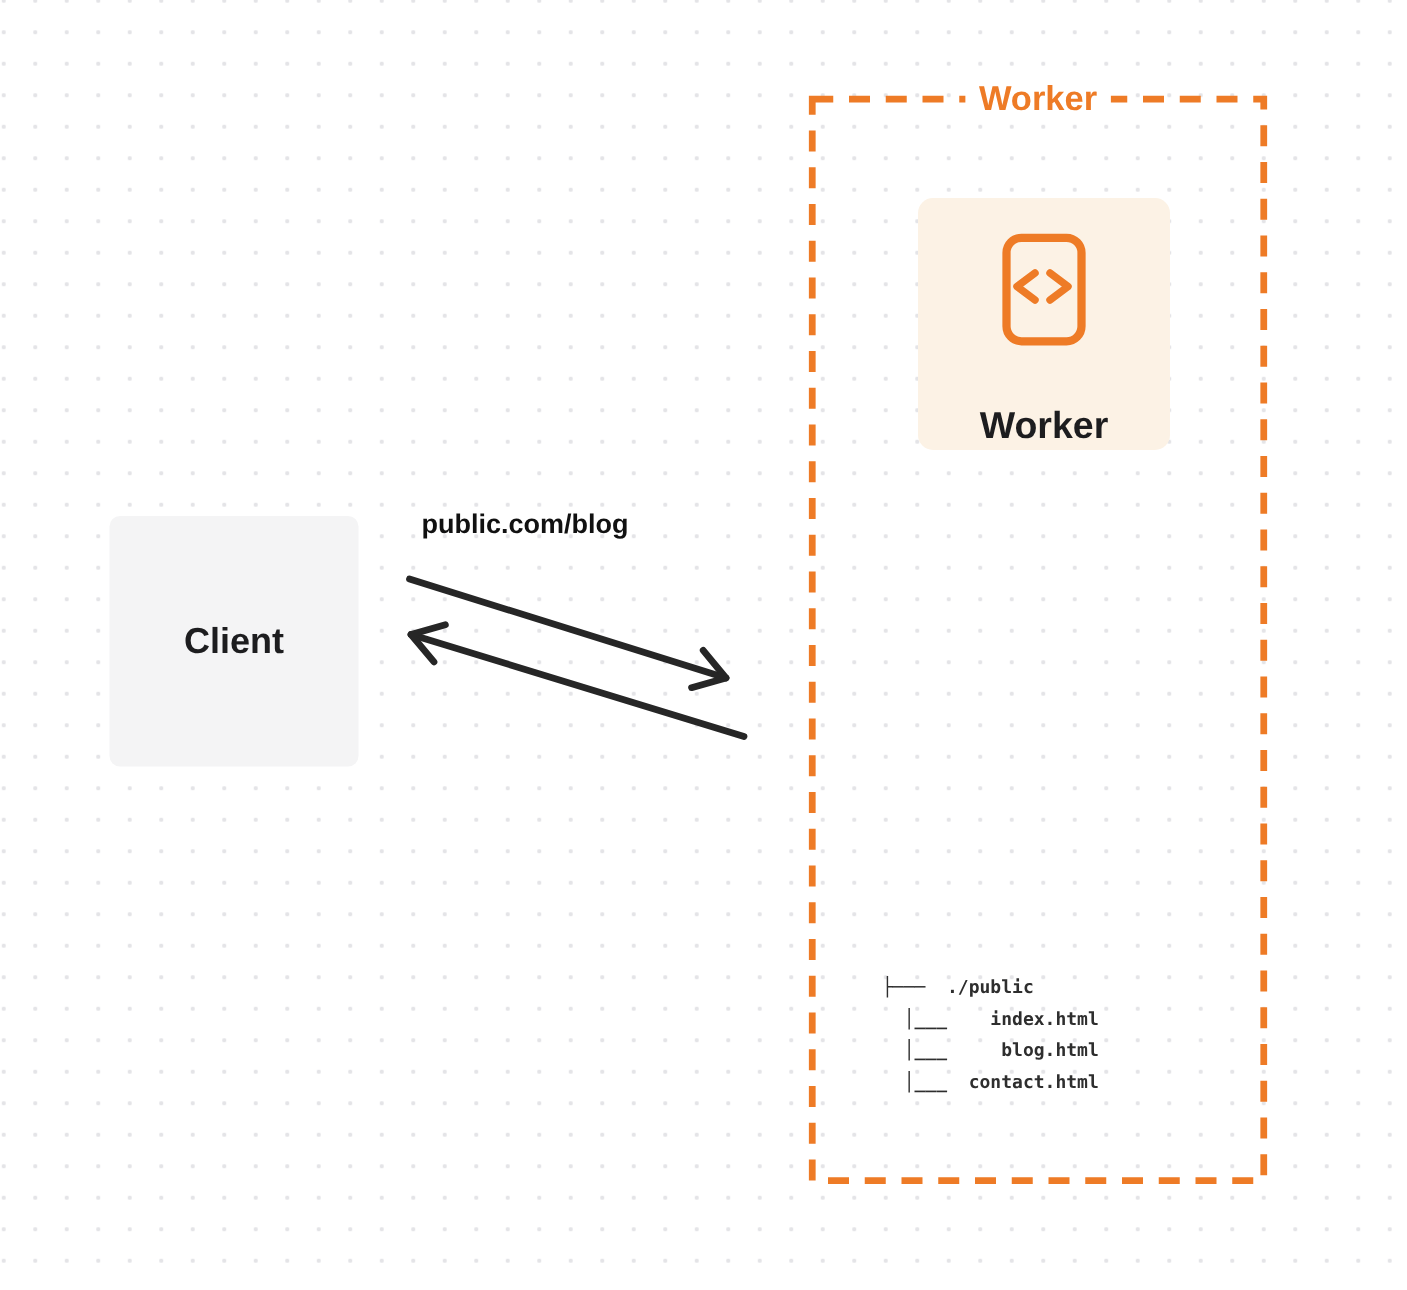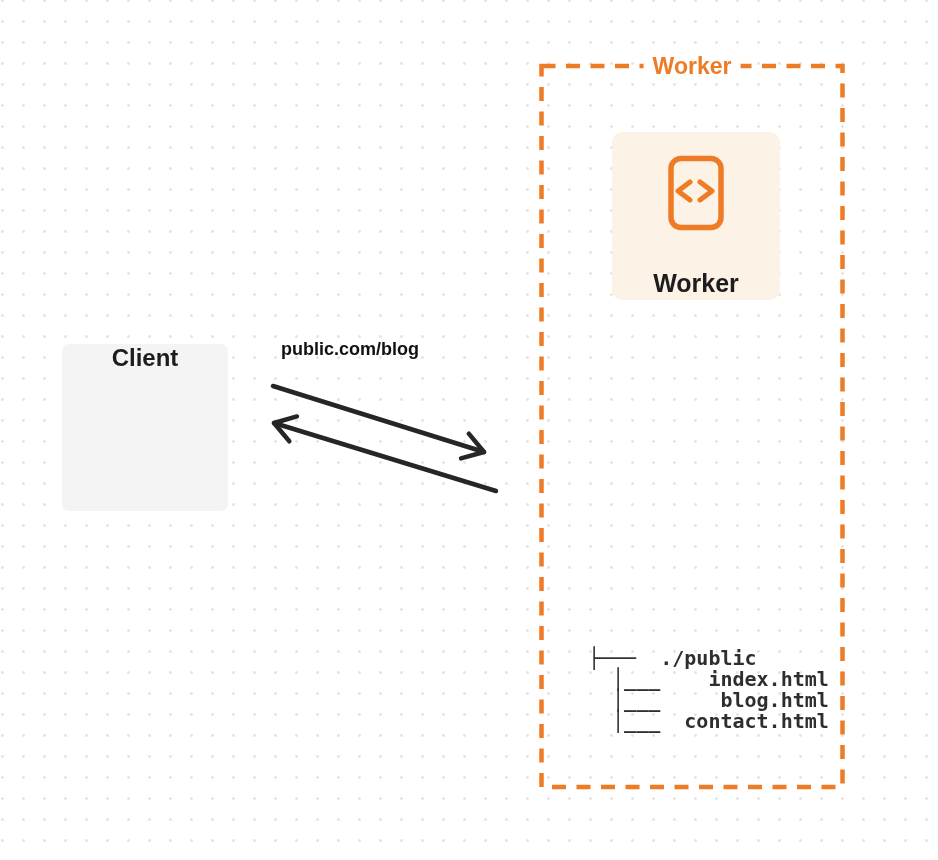--- a/index.html
+++ b/index.html
@@ -32,23 +32,23 @@
     stroke-dasharray:14 10.5;
   }
   .arrow-line{
     fill:none;stroke:var(--arrow);stroke-width:4.5;stroke-linecap:round;
   }
   .arrow-head{
     fill:none;stroke:var(--arrow);stroke-width:4.5;
     stroke-linecap:round;stroke-linejoin:round;
   }
   .client-box{
-    position:absolute;left:62px;top:344px;width:166px;height:167px;
+    position:absolute;left:73px;top:344px;width:166px;height:167px;
     background:var(--client-bg);border-radius:7px;
-    display:flex;justify-content:center;
+    display:flex;align-items:center;justify-content:center;
     z-index:2;
   }
   .client-label{
     font-size:24px;font-weight:700;color:var(--text-dark);
   }
   .request-label{
     position:absolute;left:281px;top:339px;
     font-size:18px;font-weight:700;color:#111;
     z-index:2;white-space:nowrap;
   }
@@ -75,21 +75,21 @@
   }
   .icon-fill{fill:var(--accent-orange);}
   .card-label{
     font-size:25px;font-weight:700;color:var(--text-dark);
   }
   .card.worker .card-label{margin-top:22px;}
   .card.assets .card-label{margin-top:23px;}
   .file-tree{
     position:absolute;left:588px;top:648px;
     font-family:"DejaVu Sans Mono","Liberation Mono",monospace;
-    font-size:20px;line-height:21px;font-weight:700;
+    font-size:12px;line-height:21px;font-weight:700;
     color:var(--tree-text);
     z-index:2;white-space:pre;
   }
 </style>
 </head>
 <body>
 
 <div class="canvas">
 
   <svg class="overlay" viewBox="0 0 938 860">

